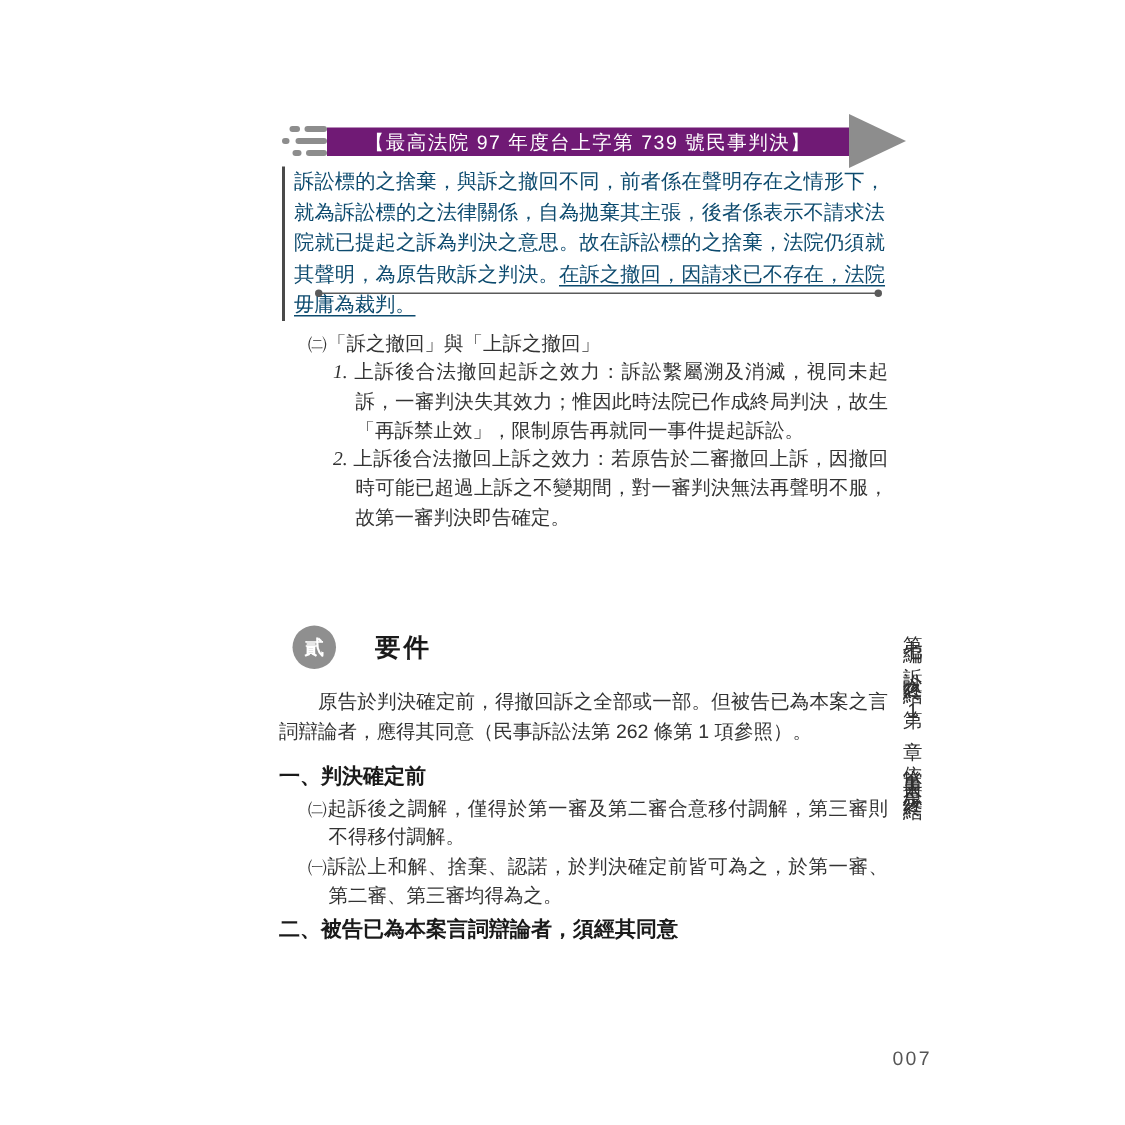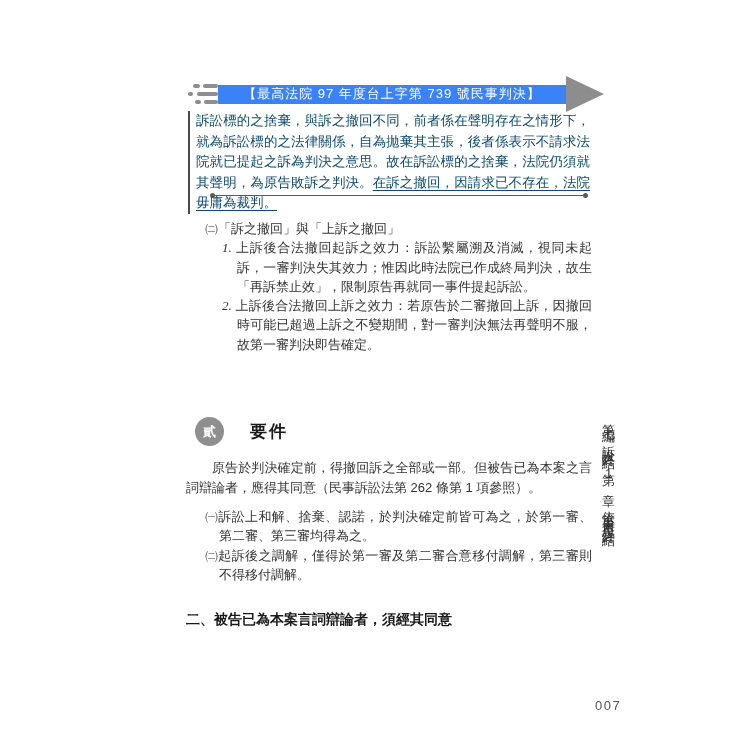--- a/index.html
+++ b/index.html
@@ -14,21 +14,21 @@
   .speed-icon { position:absolute; left:0; top:8px; width:30px; height:21px; }
   .speed-icon i { position:absolute; background:#8d8d8d; height:4px; border-radius:2px; }
   .speed-icon .d1 { left:5px;  top:0;    width:7px;  }
   .speed-icon .d2 { left:15px; top:0;    width:15px; }
   .speed-icon .d3 { left:0;    top:8px;  width:5px;  }
   .speed-icon .d4 { left:9px;  top:8px;  width:21px; }
   .speed-icon .d5 { left:7px;  top:16px; width:6px;  }
   .speed-icon .d6 { left:16px; top:16px; width:14px; }
   .arrow-bar {
     position:absolute; left:30px; top:9px; width:348px; height:19px;
-    background:#3b82f6; display:flex; justify-content:center;
+    background:#701a75; display:flex; align-items:center; justify-content:center;
   }
   .banner-label { color:#ffffff; font-size:13px; letter-spacing:1px; white-space:nowrap; }
   .arrow-head {
     position:absolute; left:378px; top:0; width:0; height:0;
     border-top:18px solid transparent; border-bottom:18px solid transparent;
     border-left:38px solid #8d8d8d;
   }
   
   .quote-box {
     position:absolute; left:188px; top:111px; width:402px;
@@ -111,22 +111,23 @@
   </div>
 
   <div class="section-head">
     <span class="badge">貳</span>
     <span class="sec-title">要件</span>
   </div>
 
   <p class="intro">原告於判決確定前，得撤回訴之全部或一部。但被告已為本案之言詞辯論者，應得其同意（民事訴訟法第 262 條第 1 項參照）。</p>
 
   <div class="blk blk1">
+    <h3>一、判決確定前</h3>
+    <div class="h-item">㈡起訴後之調解，僅得於第一審及第二審合意移付調解，第三審則不得移付調解。</div>
     <div class="h-item">㈠訴訟上和解、捨棄、認諾，於判決確定前皆可為之，於第一審、第二審、第三審均得為之。</div>
-    <div class="h-item">㈡起訴後之調解，僅得於第一審及第二審合意移付調解，第三審則不得移付調解。</div>
   </div>
 
   <div class="blk blk2">
     <h3>二、被告已為本案言詞辯論者，須經其同意</h3>
   </div>
 
   <div class="sidebar">
     <span>第七編</span><span class="vgap">訴訟之終結</span><span class="vgap">第1章</span><span class="vgap">依當事人意思之終結</span>
   </div>
 

